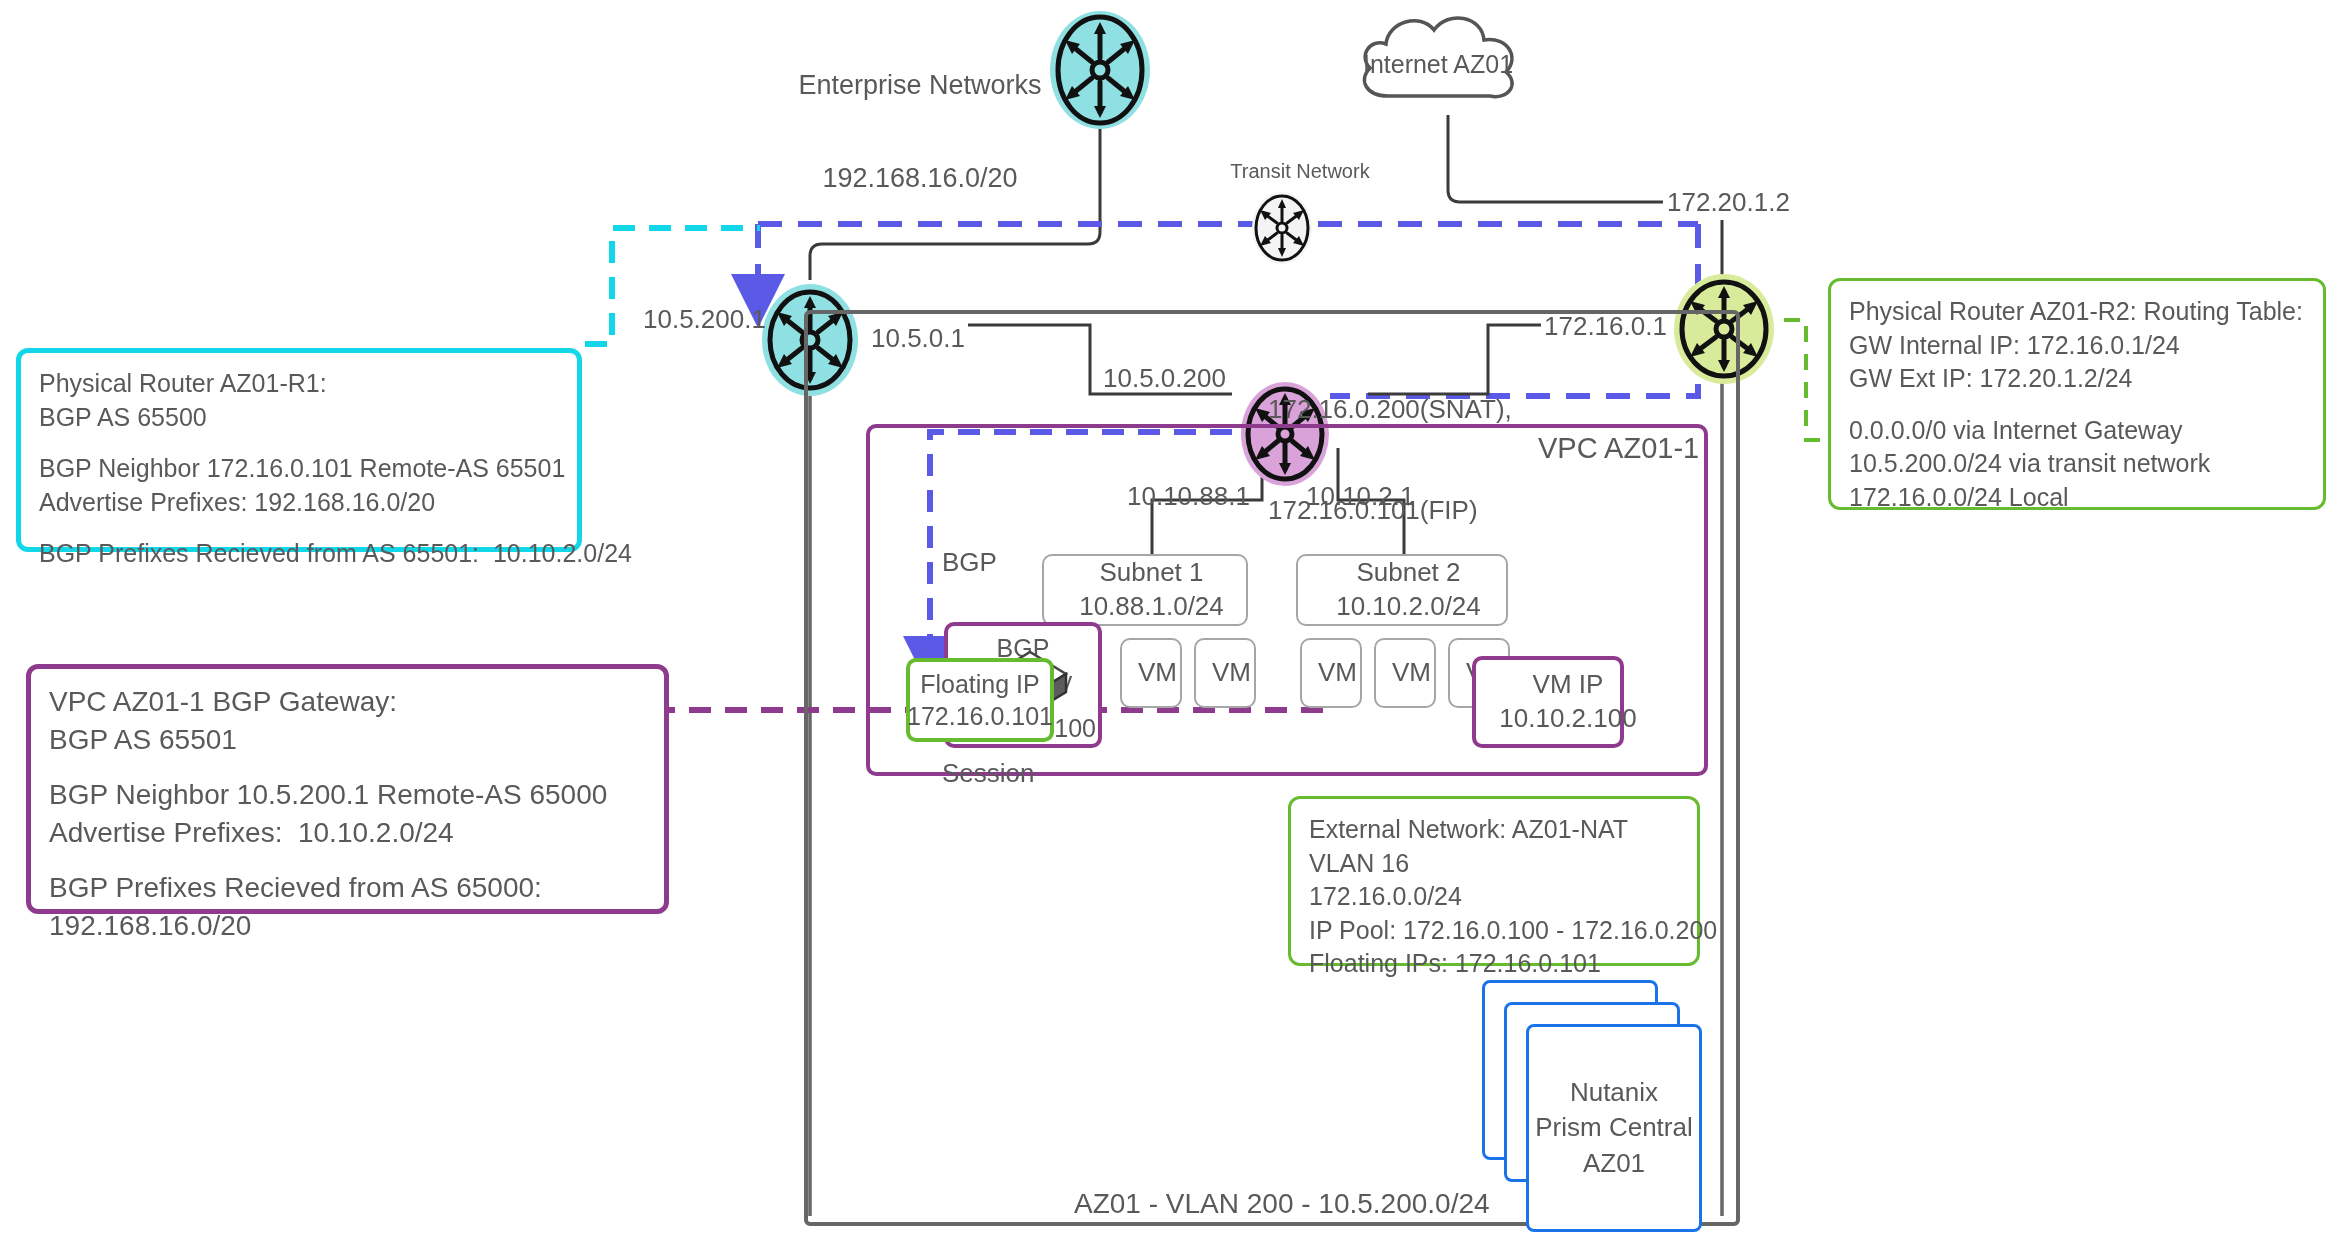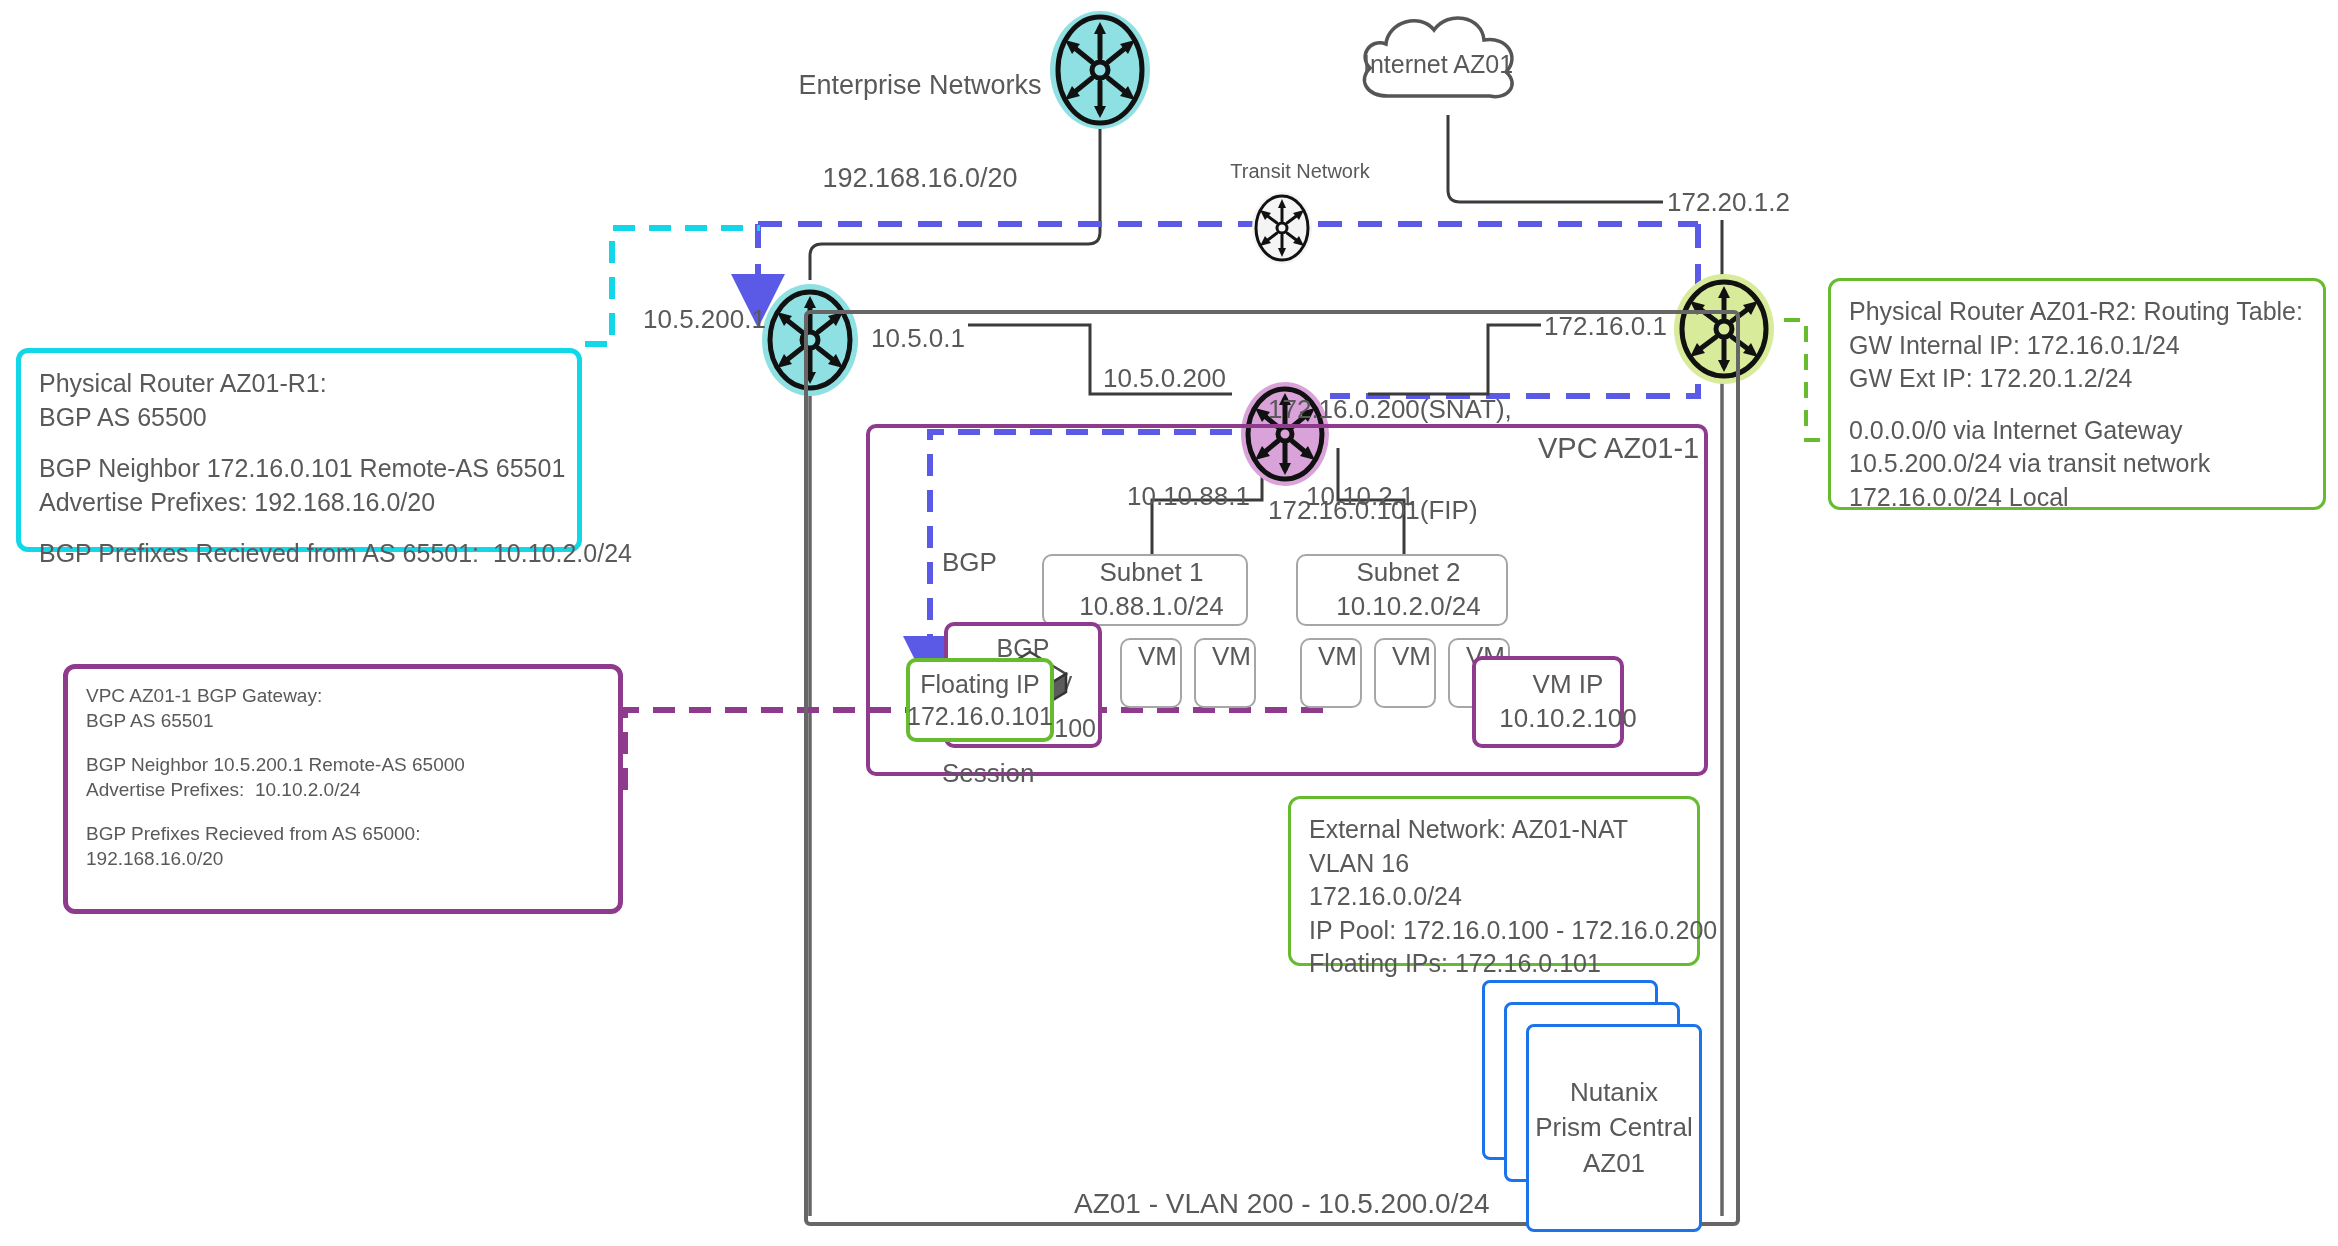--- a/index.html
+++ b/index.html
@@ -20,21 +20,21 @@
   .card.cyanthin{border:3px solid #12d7e8;}
 
   
   .az01{position:absolute;border:4px solid #666666;border-radius:6px;background:transparent;}
   .vpc{position:absolute;border:4px solid #8e3b8e;border-radius:10px;background:transparent;}
 
   .container-title{position:absolute;color:#595959;white-space:nowrap;}
 
   
   .gbox{position:absolute;box-sizing:border-box;border:2.5px solid #a6a6a6;
-        border-radius:10px;background:#ffffff;display:flex;
+        border-radius:10px;background:#ffffff;display:flex;align-items:center;
         justify-content:center;text-align:center;line-height:1.3;color:#595959;padding-left:13px;}
 
   
   .pbox{position:absolute;box-sizing:border-box;border:4px solid #8e3b8e;
         border-radius:10px;background:#ffffff;display:flex;flex-direction:column;
         align-items:center;justify-content:center;text-align:center;
         line-height:1.3;color:#595959;}
   .gbox-green{position:absolute;box-sizing:border-box;border:4px solid #66bb2e;
         border-radius:10px;background:#ffffff;display:flex;flex-direction:column;
         align-items:center;justify-content:center;text-align:center;
@@ -233,21 +233,21 @@
   <div class="card cyan" style="left:16px;top:348px;width:566px;height:204px;font-size:25px;">
     <span class="line">Physical Router AZ01-R1:</span>
     <span class="line">BGP AS 65500</span>
     <span class="line" style="height:18px"></span>
     <span class="line">BGP Neighbor 172.16.0.101 Remote-AS 65501</span>
     <span class="line">Advertise Prefixes: 192.168.16.0/20</span>
     <span class="line" style="height:18px"></span>
     <span class="line">BGP Prefixes Recieved from AS 65501:  10.10.2.0/24</span>
   </div>
 
-  <div class="card purple" style="left:26px;top:664px;width:560px;height:250px;font-size:19px;margin-left:37px;">
+  <div class="card purple" style="left:26px;top:664px;width:643px;height:250px;font-size:28px;">
     <span class="line">VPC AZ01-1 BGP Gateway:</span>
     <span class="line">BGP AS 65501</span>
     <span class="line" style="height:18px"></span>
     <span class="line">BGP Neighbor 10.5.200.1 Remote-AS 65000</span>
     <span class="line">Advertise Prefixes:  10.10.2.0/24</span>
     <span class="line" style="height:18px"></span>
     <span class="line">BGP Prefixes Recieved from AS 65000:</span>
     <span class="line">192.168.16.0/20</span>
   </div>
 

